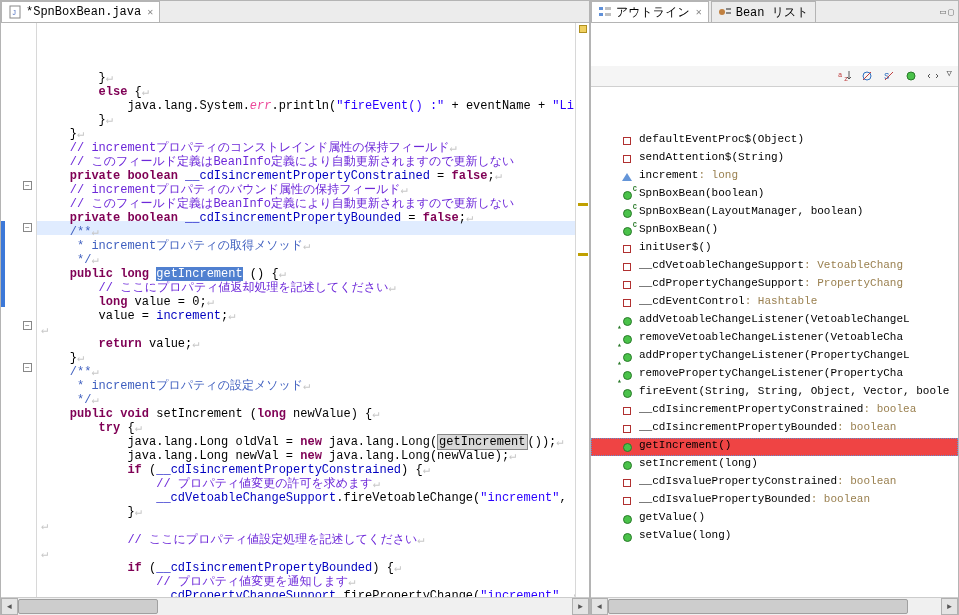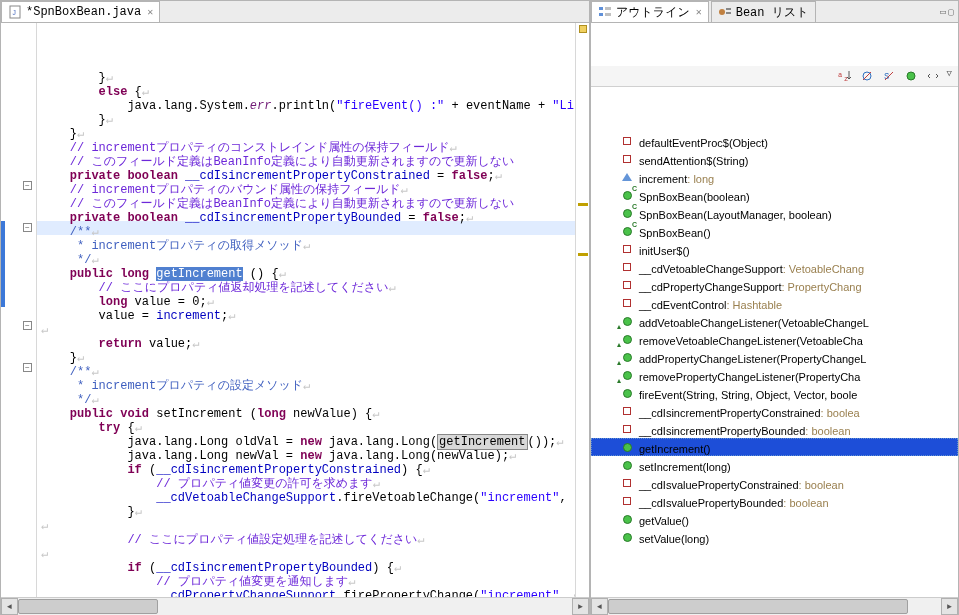--- a/index.html
+++ b/index.html
@@ -121,21 +121,21 @@
 
 
 .kw { color: #7f0055; font-weight: bold; }
 .com { color: #6d28d9; }
 .jdoc { color: #3f5fbf; }
 .str { color: #2a00ff; }
 .fld { color: #0000c0; }
 .sel-hl { background: #5080d0; color: #fff; }
 .box-hl { background: #d8d8d8; border: 1px solid #888; padding: 0 1px; }
 .ws { color: #c8c8c8; }
-.err-it { font-style: italic; color: #701a75; }
+.err-it { font-style: italic; color: #ec4899; }
 
 .scrollbar-h {
   height: 17px;
   background: #f0f0f0;
   border-top: 1px solid #ccc;
   display: flex;
   align-items: center;
 }
 .sb-btn {
   width: 17px; height: 17px;
@@ -158,29 +158,29 @@
 }
 
 
 .outline-body {
   flex: 1;
   overflow: auto;
   padding: 2px 0;
 }
 .outline-item {
   display: flex;
-  align-items: flex-end;
+  align-items: flex-start;
   padding: 1px 4px 1px 28px;
   height: 18px;
   cursor: pointer;
-  font-family: Liberation Sans, sans-serif;
+  font-family: Liberation Mono, monospace;
   font-size: 11px;
 }
 .outline-item.selected {
-  background: #1d4ed8;
+  background: #ef4444;
   border: 1px dotted #6090d0;
   padding: 0 3px 0 27px;
 }
 .o-icon {
   width: 16px; height: 16px;
   margin-right: 4px;
   display: flex; align-items: center; justify-content: center;
   position: relative;
 }
 .o-circle {

